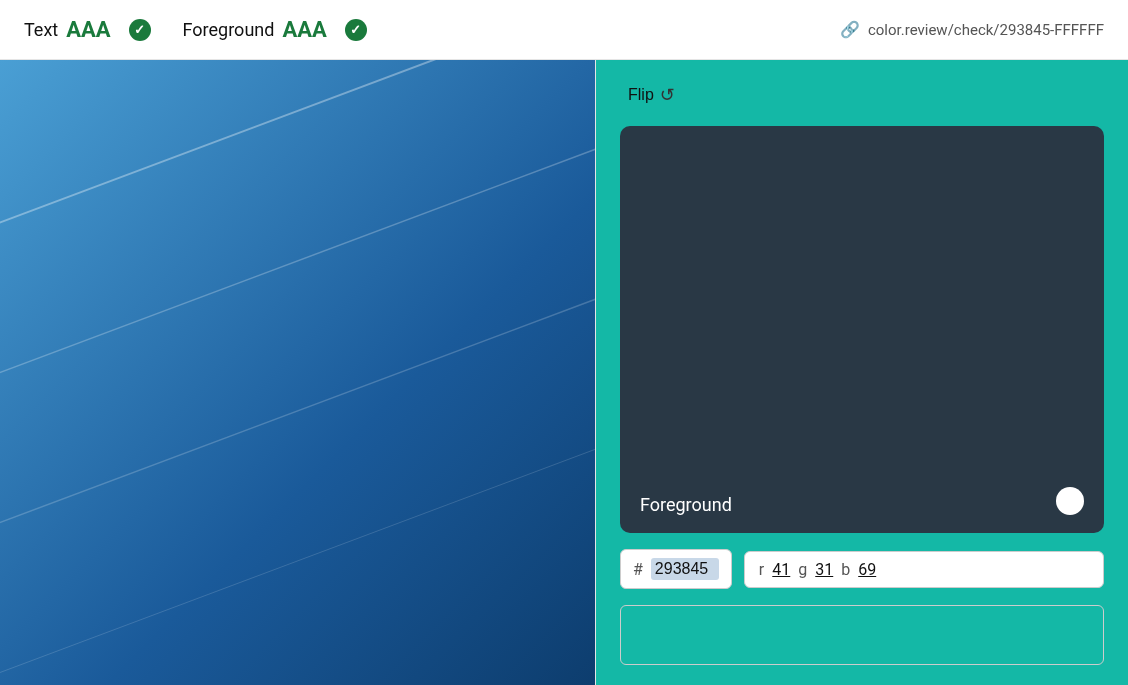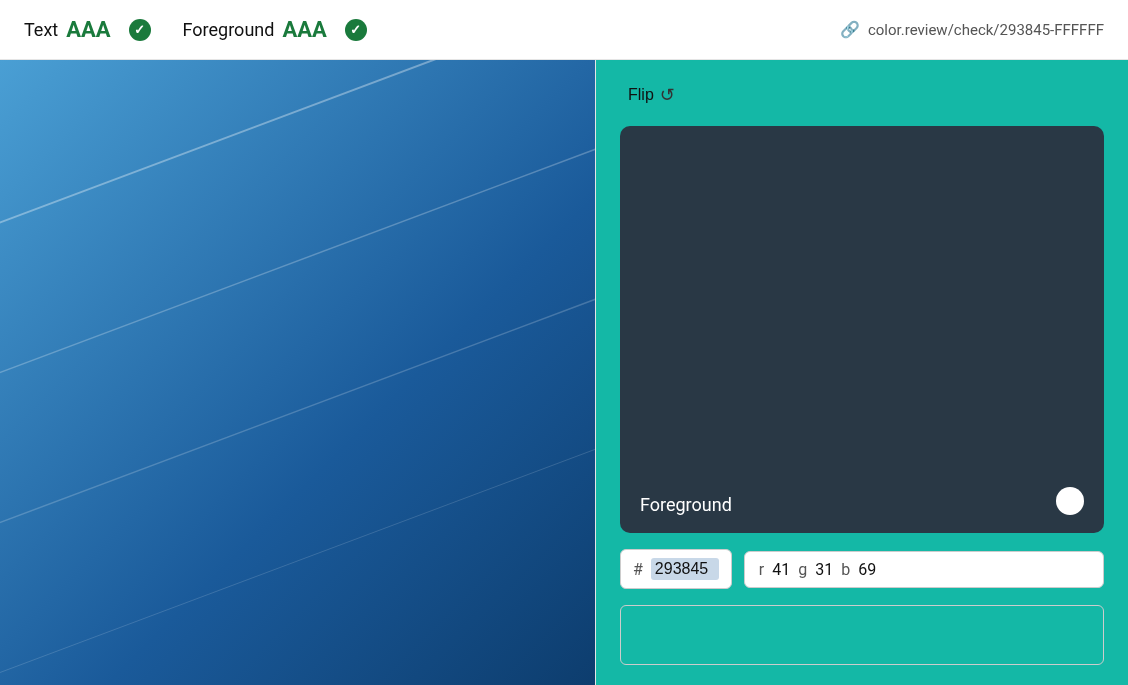--- a/index.html
+++ b/index.html
@@ -238,20 +238,21 @@
 
     .rgb-label {
       color: #555;
       font-size: 16px;
     }
 
     .rgb-value {
       font-size: 16px;
       color: #111;
       font-weight: 400;
+      text-decoration: underline;
     }
 
     
     .bottom-text-area {
       border: 1px solid #ccc;
       border-radius: 6px;
       padding: 12px;
       min-height: 60px;
       flex-shrink: 0;
     }

